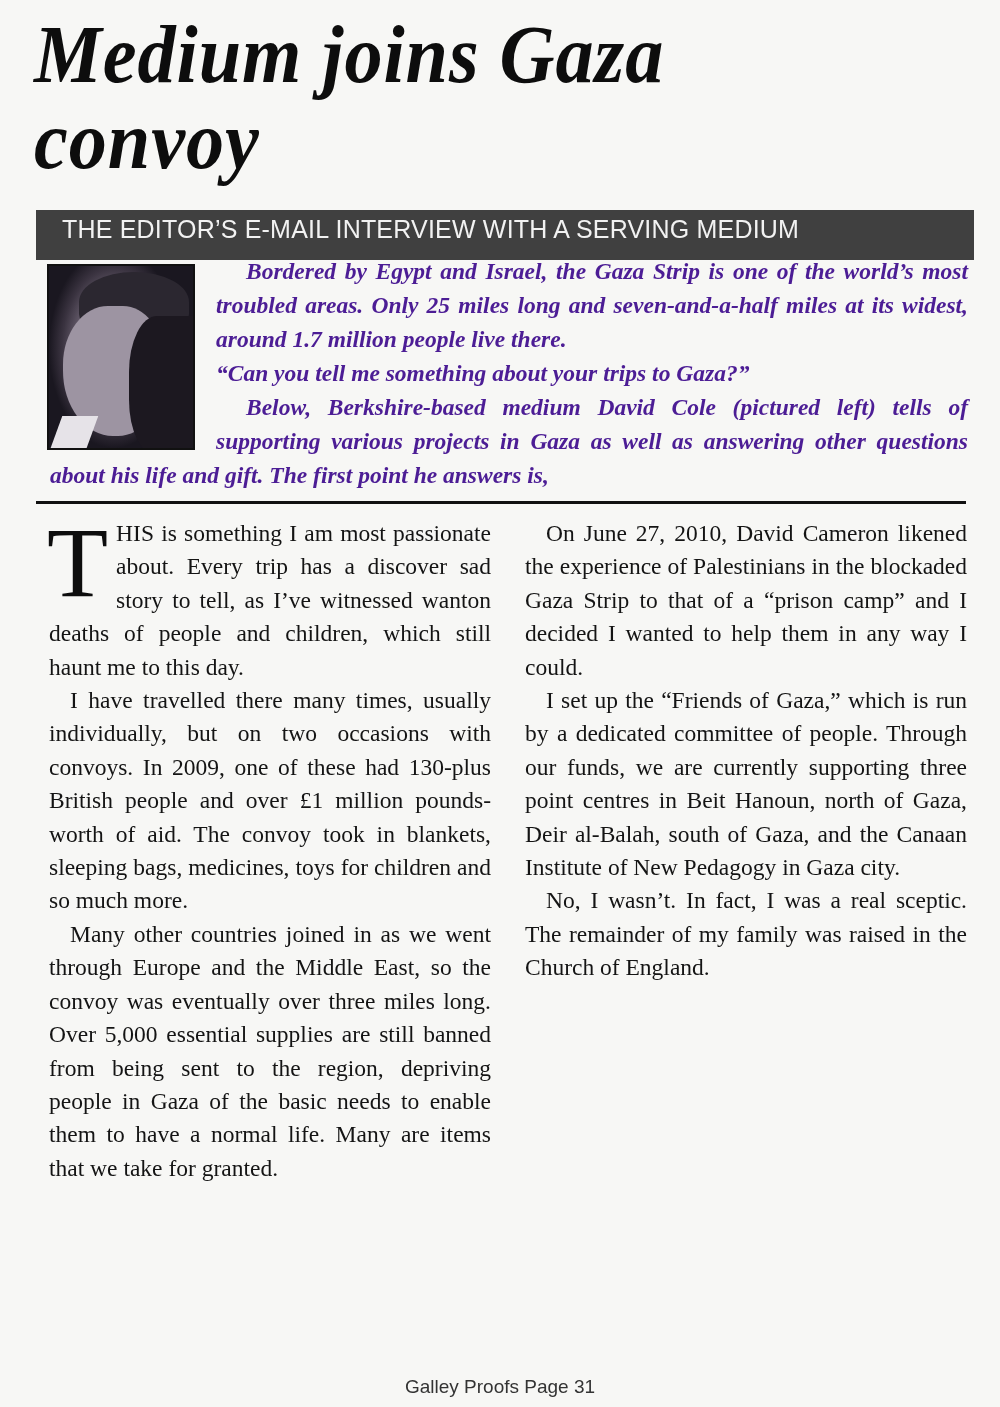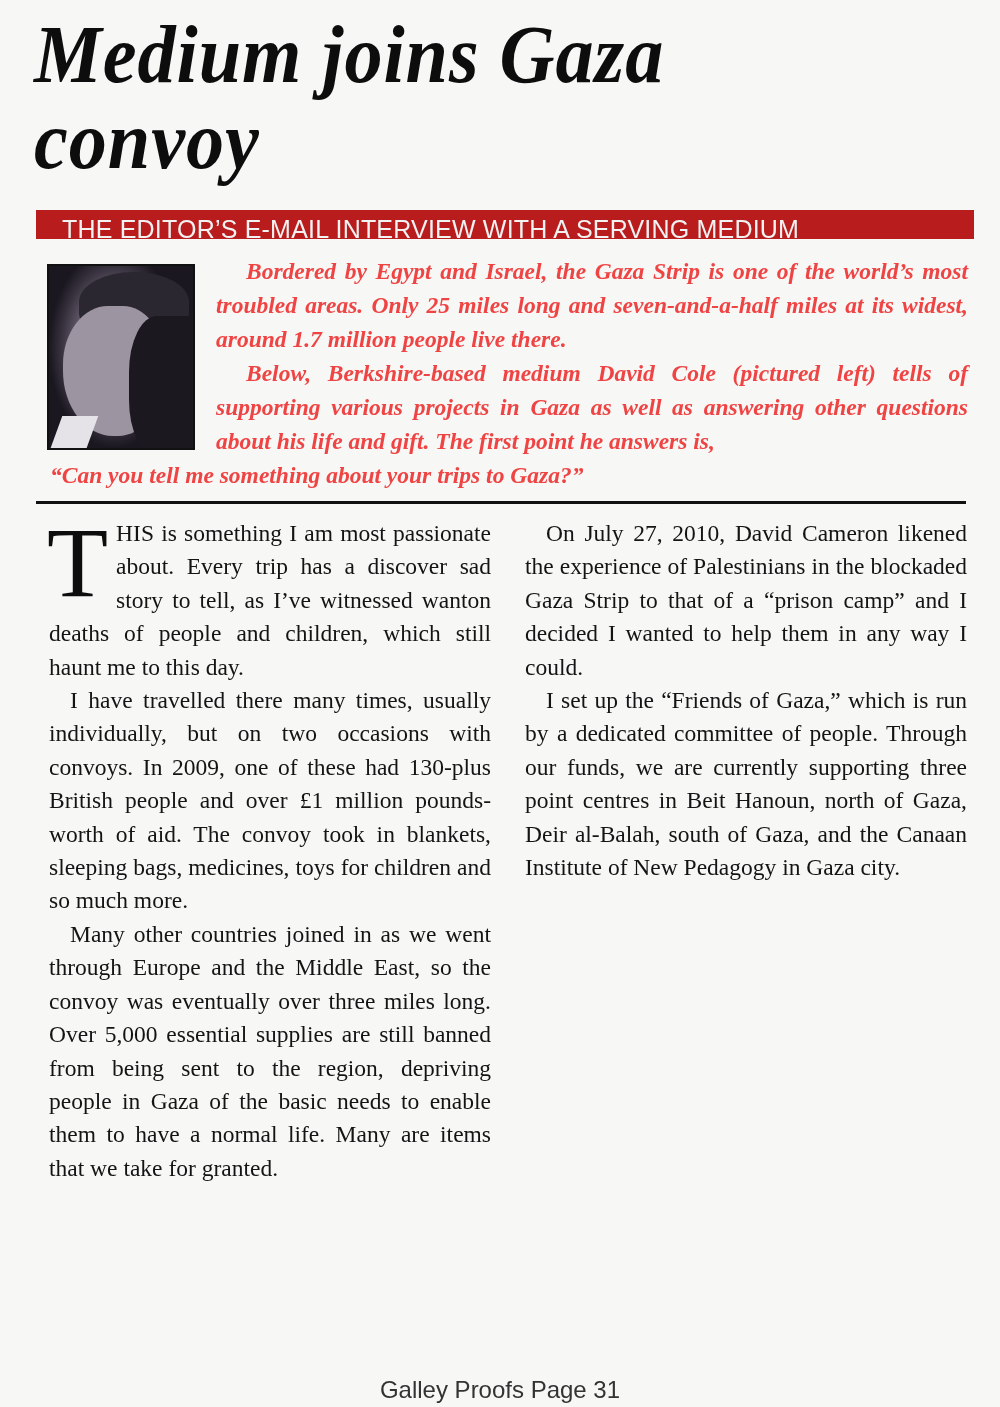--- a/index.html
+++ b/index.html
@@ -9,22 +9,22 @@
     font-family: "Liberation Serif", "DejaVu Serif", serif;
   }
   .title {
     position: absolute; left: 34px; top: 10px; width: 940px;
     font-family: "Liberation Serif", serif; font-style: italic; font-weight: bold;
     font-size: 82px; line-height: 90px; letter-spacing: 1px; color: #0d0d0d;
     transform: scaleX(0.93); transform-origin: left top;
   }
   .title .line2 { display: block; margin-top: -4px; }
   .banner {
-    position: absolute; left: 36px; top: 210px; width: 938px; height: 29px;
-    background: #b91c1c; color: #f2f2f2;
+    position: absolute; left: 36px; top: 210px; width: 938px; height: 50px;
+    background: #404040; color: #f2f2f2;
     font-family: "Liberation Sans", "DejaVu Sans", sans-serif;
     font-size: 25px; line-height: 38px; letter-spacing: 0.2px;
     padding-left: 26px; box-sizing: border-box; white-space: nowrap;
     transform-origin: left;
   }
   .photo {
     position: absolute; left: 47px; top: 264px; width: 148px; height: 186px;
     border: 2px solid #111; box-sizing: border-box; overflow: hidden;
     background: radial-gradient(ellipse 45% 55% at 45% 45%, #b4adb6 0%, #7d7283 45%, #3a3340 80%, #1a1720 100%);
   }
@@ -40,21 +40,21 @@
     position: absolute; left: 80px; top: 50px; width: 70px; height: 140px;
     background: #1c1820; border-radius: 40% 0 0 40%;
   }
   .photo .collar {
     position: absolute; left: 6px; top: 150px; width: 36px; height: 40px;
     background: #e6e3e8; transform: skewX(-20deg);
   }
   .intro {
     position: absolute; left: 50px; top: 254px; width: 918px;
     font-family: "Liberation Serif", serif; font-style: italic; font-weight: bold;
-    font-size: 23.5px; line-height: 34px; text-align: justify; color: #ef4444;
+    font-size: 23.5px; line-height: 34px; text-align: justify; color: #4c1d95;
   }
   .intro p { margin: 0; text-indent: 30px; }
   .intro .float-space { float: left; width: 166px; height: 200px; }
   .rule {
     position: absolute; left: 36px; top: 501px; width: 930px; height: 3px; background: #111;
   }
   .col {
     position: absolute; top: 517px; width: 442px;
     font-family: "Liberation Serif", serif; font-size: 23.5px; line-height: 33.4px;
     text-align: justify; color: #141414;
@@ -63,21 +63,21 @@
   .col.right { left: 525px; }
   .col p { margin: 0; text-indent: 21px; }
   .col p.noindent { text-indent: 0; }
   .col p.q { font-style: italic; }
   .dropcap {
     float: left; font-size: 100px; line-height: 72px; height: 70px;
     margin: 10px 8px 0 -2px; font-family: "Liberation Serif", serif; color: #0d0d0d;
   }
   .footer {
     position: absolute; left: 0; width: 1000px; top: 1376px; text-align: center;
-    font-family: "Liberation Sans", "DejaVu Sans", sans-serif; font-size: 24px; color: #333;
+    font-family: "Liberation Sans", "DejaVu Sans", sans-serif; font-size: 19px; color: #333;
   }
 </style>
 </head>
 <body>
 
 <h1 class="title" style="margin:0;">
   <span>Medium joins Gaza</span>
   <span class="line2">convoy</span>
 </h1>
 
@@ -86,32 +86,33 @@
 <div class="photo" title="David Cole">
   <div class="hair"></div>
   <div class="face"></div>
   <div class="shadow"></div>
   <div class="collar"></div>
 </div>
 
 <div class="intro">
   <div class="float-space"></div>
   <p>Bordered by Egypt and Israel, the Gaza Strip is one of the world’s most troubled areas. Only 25 miles long and seven-and-a-half miles at its widest, around 1.7 million people live there.</p>
+  <p style="text-indent:0;">“Can you tell me something about your trips to Gaza?”</p>
   <p>Below, Berkshire-based medium David Cole (pictured left) tells of supporting various projects in Gaza as well as answering other questions about his life and gift. The first point he answers is,</p>
-  <p style="text-indent:0;">“Can you tell me something about your trips to Gaza?”</p>
 </div>
 
 <div class="rule"></div>
 
 <div class="col left">
   <p class="noindent">
     <span class="dropcap">T</span><span>HIS is something I am most passionate about. Every trip has a discover sad story to tell, as I’ve witnessed wanton deaths of people and children, which still haunt me to this day.</span>
   </p>
   <p>I have travelled there many times, usually individually, but on two occasions with convoys. In 2009, one of these had 130-plus British people and over £1 million pounds-worth of aid. The convoy took in blankets, sleeping bags, medicines, toys for children and so much more.</p>
   <p>Many other countries joined in as we went through Europe and the Middle East, so the convoy was eventually over three miles long. Over 5,000 essential supplies are still banned from being sent to the region, depriving people in Gaza of the basic needs to enable them to have a normal life. Many are items that we take for granted.</p>
 </div>
 
 <div class="col right">
-  <p>On July 27, 2010, David Cameron likened the experience of Palestinians in the blockaded Gaza Strip to that of a “prison camp” and I decided I wanted to help them in any way I could.</p>
+  <p>On June 27, 2010, David Cameron likened the experience of Palestinians in the blockaded Gaza Strip to that of a “prison camp” and I decided I wanted to help them in any way I could.</p>
   <p>I set up the “Friends of Gaza,” which is run by a dedicated committee of people. Through our funds, we are currently supporting three point centres in Beit Hanoun, north of Gaza, Deir al-Balah, south of Gaza, and the Canaan Institute of New Pedagogy in Gaza city.</p>
+  <p>No, I wasn’t. In fact, I was a real sceptic. The remainder of my family was raised in the Church of England.</p>
 </div>
 
 <div class="footer">Galley Proofs Page 31</div>
 
 </body></html>

